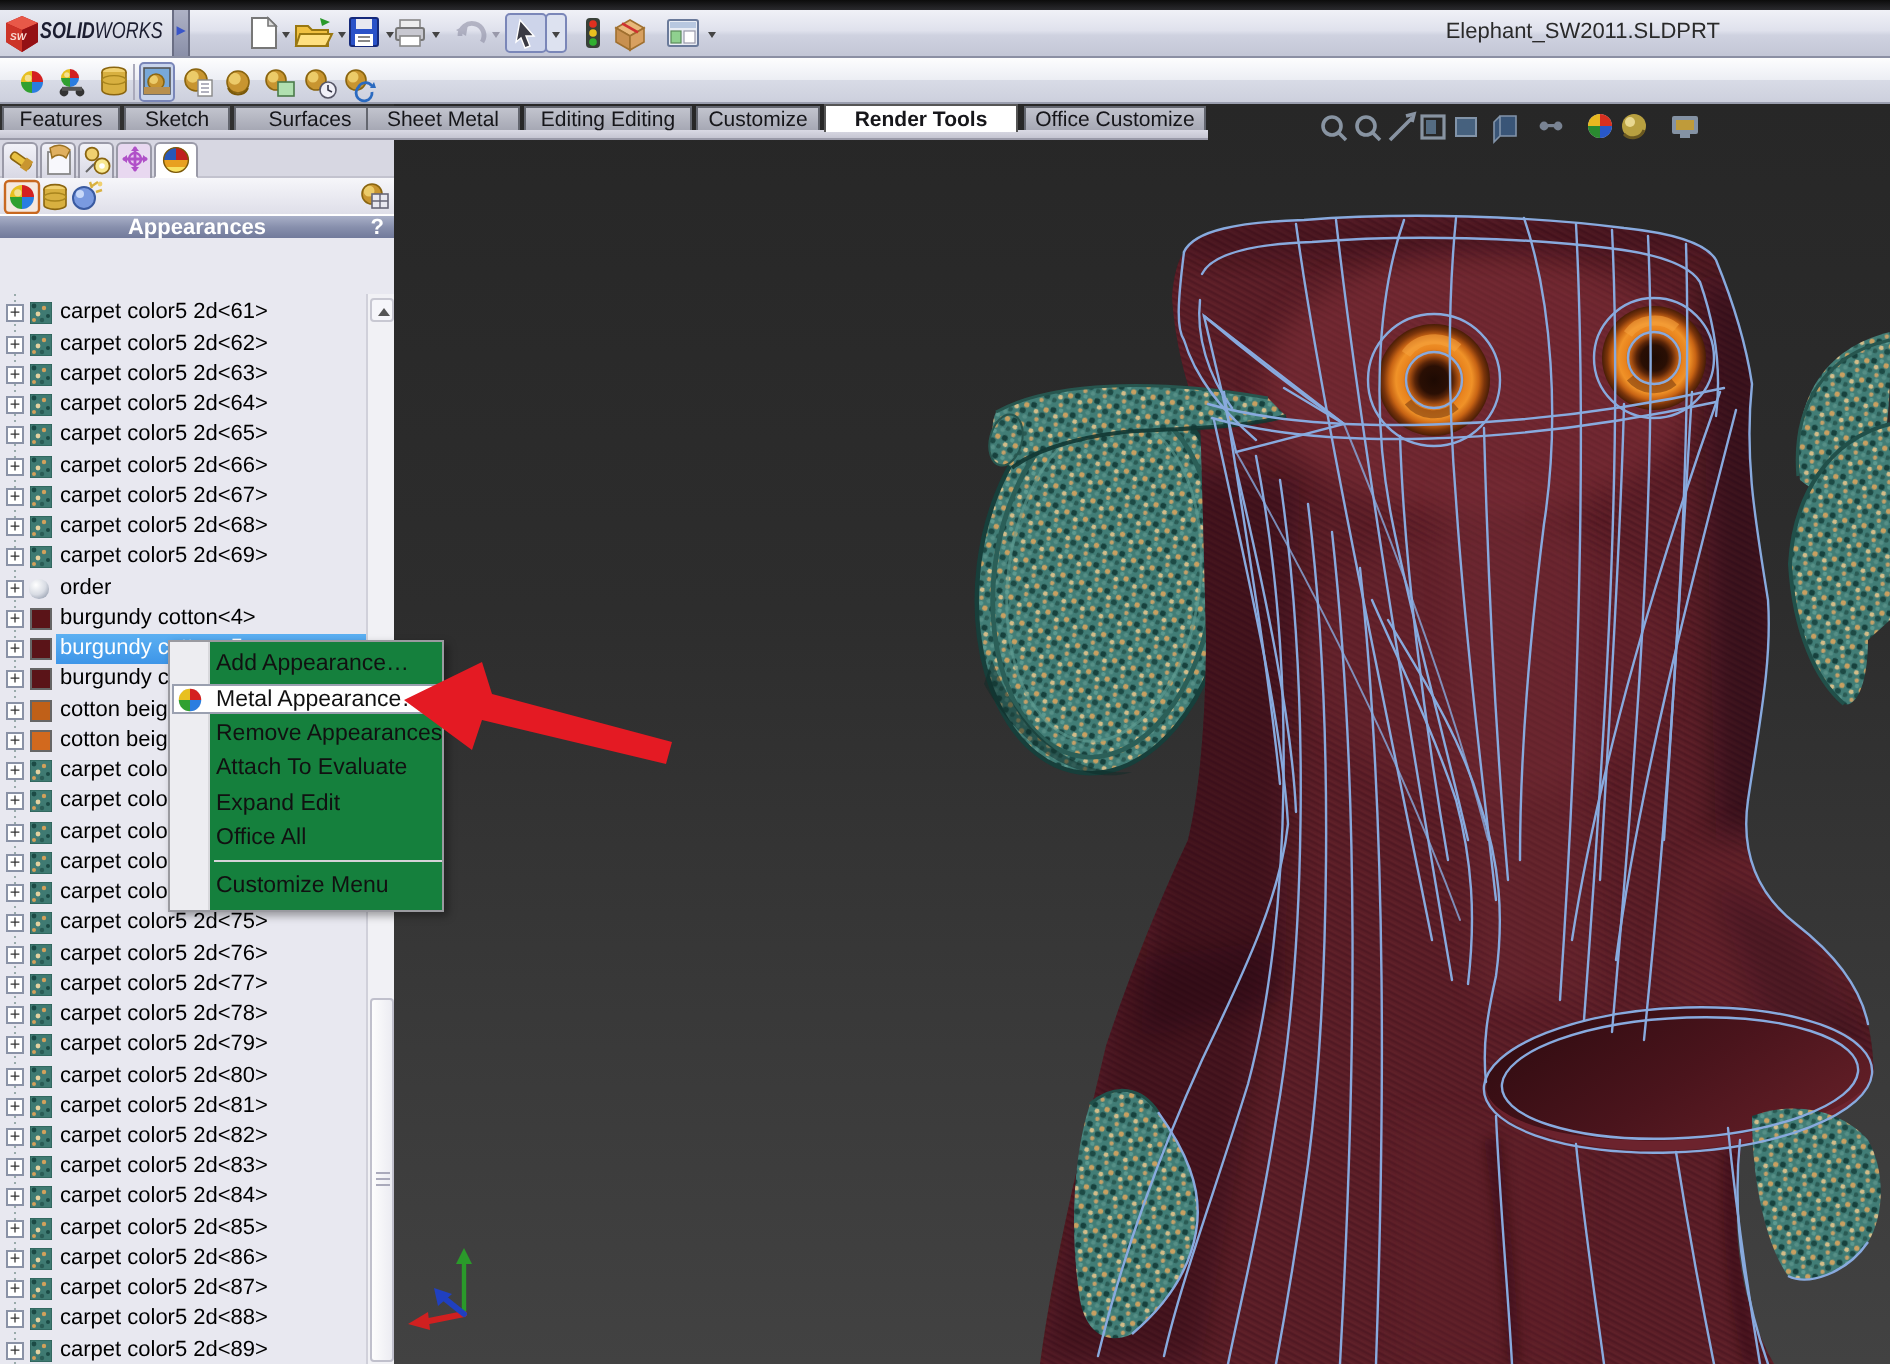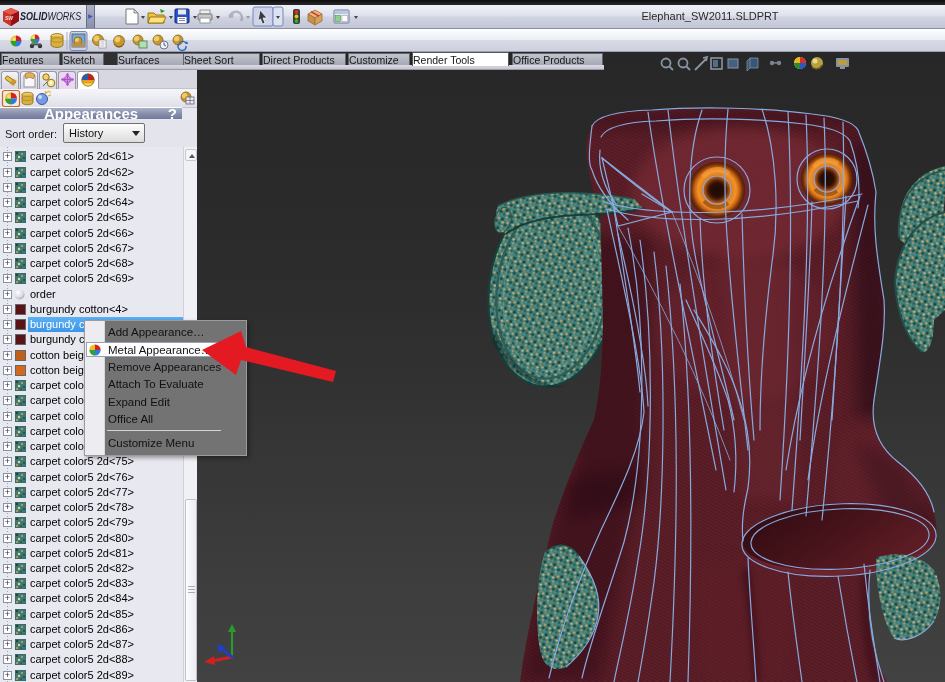--- a/index.html
+++ b/index.html
@@ -3,51 +3,51 @@
 *{margin:0;padding:0;box-sizing:border-box}
 html,body{width:945px;height:682px;overflow:hidden}
 body{font-family:"Liberation Sans",sans-serif;position:relative;background:#303030}
 .abs{position:absolute}
 #topblack{left:0;top:0;width:945px;height:5px;background:linear-gradient(180deg,#0c0c0c,#2a2a2e)}
 #titlebar{left:0;top:5px;width:945px;height:24px;background:linear-gradient(180deg,#f0f1f7 0%,#dfe1ec 45%,#cfd2e0 55%,#c3c6d6 100%);border-bottom:1px solid #8b8fa3}
 #logoarea{left:0;top:5px;width:86px;height:23px;background:linear-gradient(180deg,#e8eaf2,#ced1df)}
 #swtext{left:20px;top:10px;font-size:11.5px;font-style:italic;color:#1b1d30;transform:scaleX(0.78);transform-origin:left center;white-space:nowrap}
 #swtext b{font-weight:bold}
 #expbtn{left:86px;top:5px;width:9px;height:23px;background:linear-gradient(180deg,#aeb2c6,#8a8fa8);border-left:1px solid #6a6e84;border-right:1px solid #6a6e84;color:#3a55c8;font-size:6px;text-align:center;line-height:23px}
-#title-doc{left:560px;top:10px;width:300px;text-align:center;font-size:11px;color:#2a2a2a}
+#title-doc{left:560px;top:10px;width:300px;text-align:right;font-size:11px;color:#2a2a2a}
 #toolbar2{left:0;top:29px;width:945px;height:23px;background:linear-gradient(180deg,#fdfdfe 0%,#eceef4 50%,#d8dbe6 51%,#cdd0dd 100%);border-bottom:1px solid #9a9eae}
 #tabrow{left:0;top:53px;width:945px;height:12px;background:transparent}#cmstrip{left:0;top:65px;width:604px;height:5px;background:linear-gradient(180deg,#dadae4,#c6c6d2);border-bottom:1px solid #9a9aa8}
-.tab{position:absolute;top:0;height:12px;background:linear-gradient(180deg,#c2c4ce,#a6a8b4);border:1px solid #63666f;border-bottom:none;color:#16161a;font-size:10.5px;line-height:12px}
-.tab.active{background:#fff;font-weight:normal;height:14px;top:-1px;line-height:14px;border-color:#555}
+.tab{position:absolute;top:0;height:12px;background:linear-gradient(180deg,#c2c4ce,#a6a8b4);border:1px solid #63666f;border-bottom:none;color:#16161a;font-size:10.5px;text-align:center;line-height:12px}
+.tab.active{background:#fff;font-weight:bold;height:14px;top:-1px;line-height:14px;border-color:#555}
 #viewport{left:197px;top:52px;width:748px;height:630px;background:linear-gradient(180deg,#272727 0%,#2d2d2d 40%,#3a3a3a 75%,#424242 100%)}
 #panel{left:0;top:70px;width:197px;height:612px;background:#e8e8f0}
 #flytabs{left:0;top:0;width:197px;height:19px;background:#d7d7e2;border-bottom:1px solid #c2c2ce}
 .ftab{position:absolute;top:1px;width:18px;height:18px;background:linear-gradient(180deg,#f2f2f8,#d8d8e4);border:1px solid #9a9aa8;border-radius:3px 3px 0 0;border-bottom:none}
 .ftab.active{background:#fff;width:22px}
 #piconrow{left:0;top:19px;width:197px;height:19px;background:linear-gradient(180deg,#f6f6fa,#dfdfe9);border-bottom:1px solid #c6c6d0}
-#phead{left:0;top:37px;width:182px;height:12px;background:linear-gradient(180deg,#a9b0c8 0%,#8890ad 50%,#717a9b 100%);color:#fff;font-weight:bold;font-size:15px;text-align:center;line-height:12px;border-top:1px solid #fff}
+#phead{left:0;top:37px;width:197px;height:12px;background:linear-gradient(180deg,#a9b0c8 0%,#8890ad 50%,#717a9b 100%);color:#fff;font-weight:bold;font-size:11px;text-align:center;line-height:12px;border-top:1px solid #fff}
 #phead .q{position:absolute;right:5px;top:0;font-weight:bold;color:#fff}
 #sortrow{left:0;top:50px;width:197px;height:27px;background:#e4e4ec}
 #sortrow .lbl{position:absolute;left:5px;top:8px;font-size:11px;color:#1a1a1a}
 #dropdown{position:absolute;left:63px;top:3px;width:82px;height:20px;background:linear-gradient(180deg,#fefefe,#dcdcdc);border:1px solid #707070;border-radius:2px;font-size:11px;color:#111;line-height:18px;padding-left:5px}
 #dropdown .arr{position:absolute;right:4px;top:7px;width:0;height:0;border-left:4px solid transparent;border-right:4px solid transparent;border-top:5px solid #222}
 #list{left:0;top:77px;width:197px;height:535px;background:#e8e8f0;overflow:hidden}
 #treeline{position:absolute;left:7px;top:0;width:1px;height:535px;background:repeating-linear-gradient(180deg,#9aa 0 1px,transparent 1px 3px)}
 .row{position:absolute;left:0;height:15px;width:183px;font-size:11px;color:#000;white-space:nowrap}
 .row .pb{position:absolute;left:3px;top:3px;width:9px;height:9px;background:#fff;border:1px solid #8a92a6;font-size:9px;line-height:7px;text-align:center;color:#333}
 .row .sw{position:absolute;left:15px;top:2px;width:11px;height:11px}
 .row .tx{position:absolute;left:30px;top:1px}
 .row .hl{position:absolute;left:28px;top:0;right:-14px;height:15px;background:linear-gradient(180deg,#5cb0f2,#3d95e8);}
 .row .hltx{position:absolute;left:30px;top:1px;color:#fff}
 #sbar{left:183px;top:77px;width:14px;height:535px;background:#f1f1f5;border-left:1px solid #d0d0da}
 #sbup{position:absolute;left:1px;top:2px;width:12px;height:12px;background:#f6f6fa;border:1px solid #c8c8d2;border-radius:2px}
 #sbup:after{content:"";position:absolute;left:3px;top:4px;border-left:3px solid transparent;border-right:3px solid transparent;border-bottom:4px solid #555}
 #sbthumb{position:absolute;left:1px;top:352px;width:12px;height:182px;background:linear-gradient(90deg,#fdfdfd,#ececf2);border:1px solid #c0c0cc;border-radius:2px}
 #sbthumb:after{content:"";position:absolute;left:2px;top:86px;width:7px;height:7px;background:repeating-linear-gradient(180deg,#aab 0 1px,transparent 1px 3px)}
-#ctxmenu{left:84px;top:320px;width:163px;height:136px;background:#737373;border:1px solid #9a9aa0;box-shadow:2px 2px 4px rgba(0,0,0,.35)}
+#ctxmenu{left:84px;top:320px;width:138px;height:136px;background:#15803d;border:1px solid #9a9aa0;box-shadow:2px 2px 4px rgba(0,0,0,.35)}
 #ctxgutter{position:absolute;left:0;top:0;width:20px;height:134px;background:#ededf1;border-right:1px solid #d8d8dc}
 .mi{position:absolute;left:23px;font-size:11.5px;color:#111;white-space:nowrap}
 #misel{position:absolute;left:1px;top:21px;width:136px;height:15px;background:#fff;border:1px solid #9aa0b0}
 #msep{position:absolute;left:22px;top:109px;width:114px;height:1px;background:#d4d4d8}
 </style></head>
 <body>
 <div class="abs" id="topblack"></div>
 <div class="abs" id="titlebar"></div>
 <div class="abs" id="logoarea"></div>
 <svg class="abs" style="left:3px;top:8px" width="16" height="18" viewBox="0 0 16 18">
@@ -370,27 +370,27 @@
       </g>
       <g opacity="0.95">
         <rect x="836" y="58" width="13" height="9" rx="1" fill="#8a98aa"></rect>
         <rect x="838" y="60" width="9" height="5" fill="#c8a23c"></rect>
         <rect x="840" y="67" width="5" height="2" fill="#8a98aa"></rect>
       </g>
     </svg></div>
 <div class="abs" id="cmstrip"></div>
 <div class="abs" id="tabrow">
 <div class="tab" style="left:1px;width:59px">Features</div>
-<div class="tab" style="left:62px;width:42px">Sketch</div>
+<div class="tab" style="left:62px;width:53px">Sketch</div>
 <div class="tab" style="left:117px;width:76px">Surfaces</div>
-<div class="tab" style="left:183px;width:77px">Sheet Sort</div>
-<div class="tab" style="left:262px;width:84px">Direct Products</div>
+<div class="tab" style="left:183px;width:77px">Sheet Metal</div>
+<div class="tab" style="left:262px;width:84px">Editing Editing</div>
 <div class="tab" style="left:348px;width:62px">Customize</div>
 <div class="tab active" style="left:412px;width:97px">Render Tools</div>
-<div class="tab" style="left:512px;width:91px">Office Products</div>
+<div class="tab" style="left:512px;width:91px">Office Customize</div>
 </div>
 <div class="abs" id="panel">
 <div class="abs" id="flytabs">
       <div class="ftab" style="left:1px"></div>
       <div class="ftab" style="left:20px"></div>
       <div class="ftab" style="left:39px"></div>
       <div class="ftab" style="left:58px;background:#e8d8f0"></div>
       <div class="ftab active" style="left:77px;border-bottom:1px solid #fff"></div>
       <svg class="abs" style="left:0;top:0" width="197" height="19" viewBox="0 0 197 19">
         <g transform="translate(4,4) rotate(35 6 6)">
@@ -446,24 +446,20 @@
         <g>
           <circle cx="186" cy="8" r="5" fill="#c89530"></circle>
           <circle cx="184.5" cy="6.5" r="2.75" fill="#f0d070" opacity="0.9"></circle>
           <circle cx="186" cy="8" r="5" fill="none" stroke="#8a6510" stroke-width="0.8"></circle>
         </g>
         <rect x="186" y="8" width="8" height="7" fill="#e8e8f0" stroke="#667" stroke-width="0.8"></rect>
         <path d="M186,11.5 h8 M190,8 v7" stroke="#667" stroke-width="0.7"></path>
       </svg>
     </div>
 <div class="abs" id="phead">Appearances<span class="q">?</span></div>
-<div class="abs" id="sortrow">
-      <span class="lbl">Sort order:</span>
-      <div id="dropdown">History<span class="arr"></span></div>
-    </div>
 <div class="abs" id="list">
       <div id="treeline"></div>
 <div class="row" style="top:2px">
         <span class="pb">+</span>
         <svg class="sw" width="11" height="11" viewBox="0 0 11 11">
           <rect width="11" height="11" fill="#3f7a72"></rect>
           <circle cx="2" cy="2" r="1.2" fill="#1c4a45"></circle>
           <circle cx="7" cy="3" r="1.1" fill="#d2a15c"></circle>
           <circle cx="4" cy="6" r="1.2" fill="#e4d2a0"></circle>
           <circle cx="9" cy="7" r="1" fill="#1c4a45"></circle>

